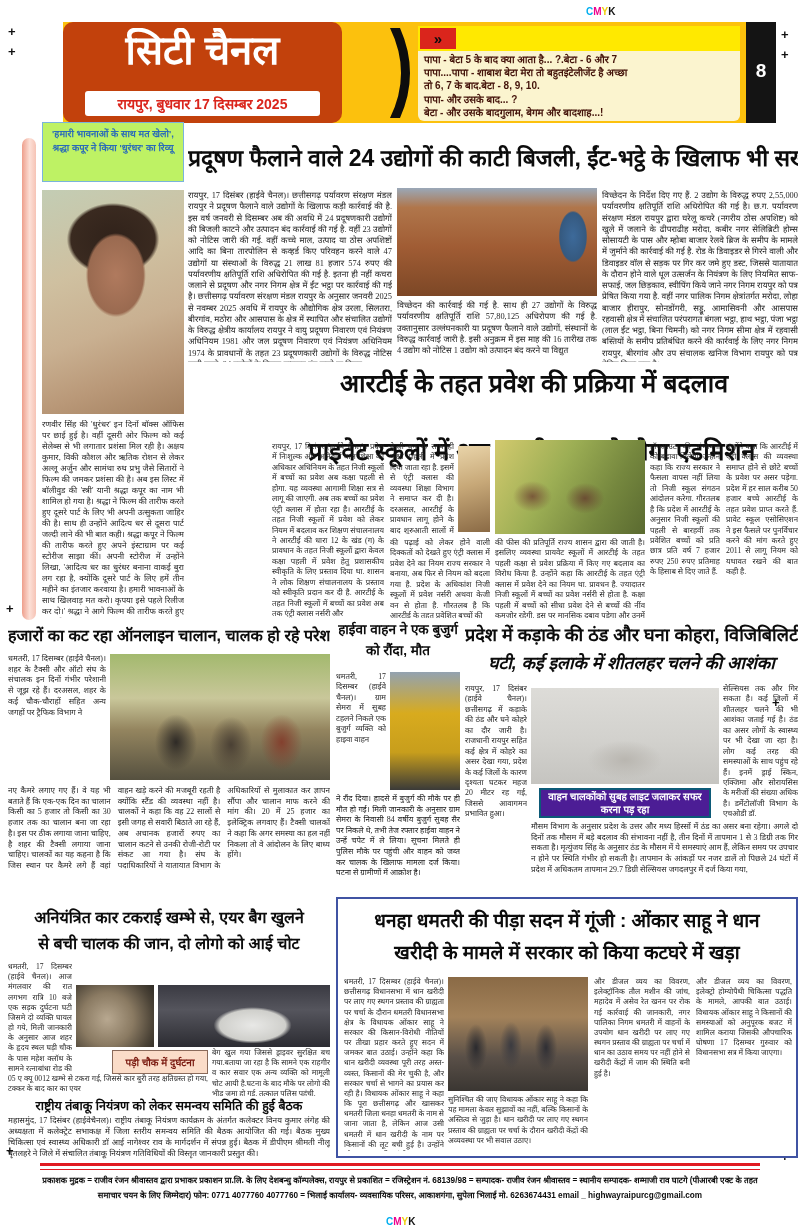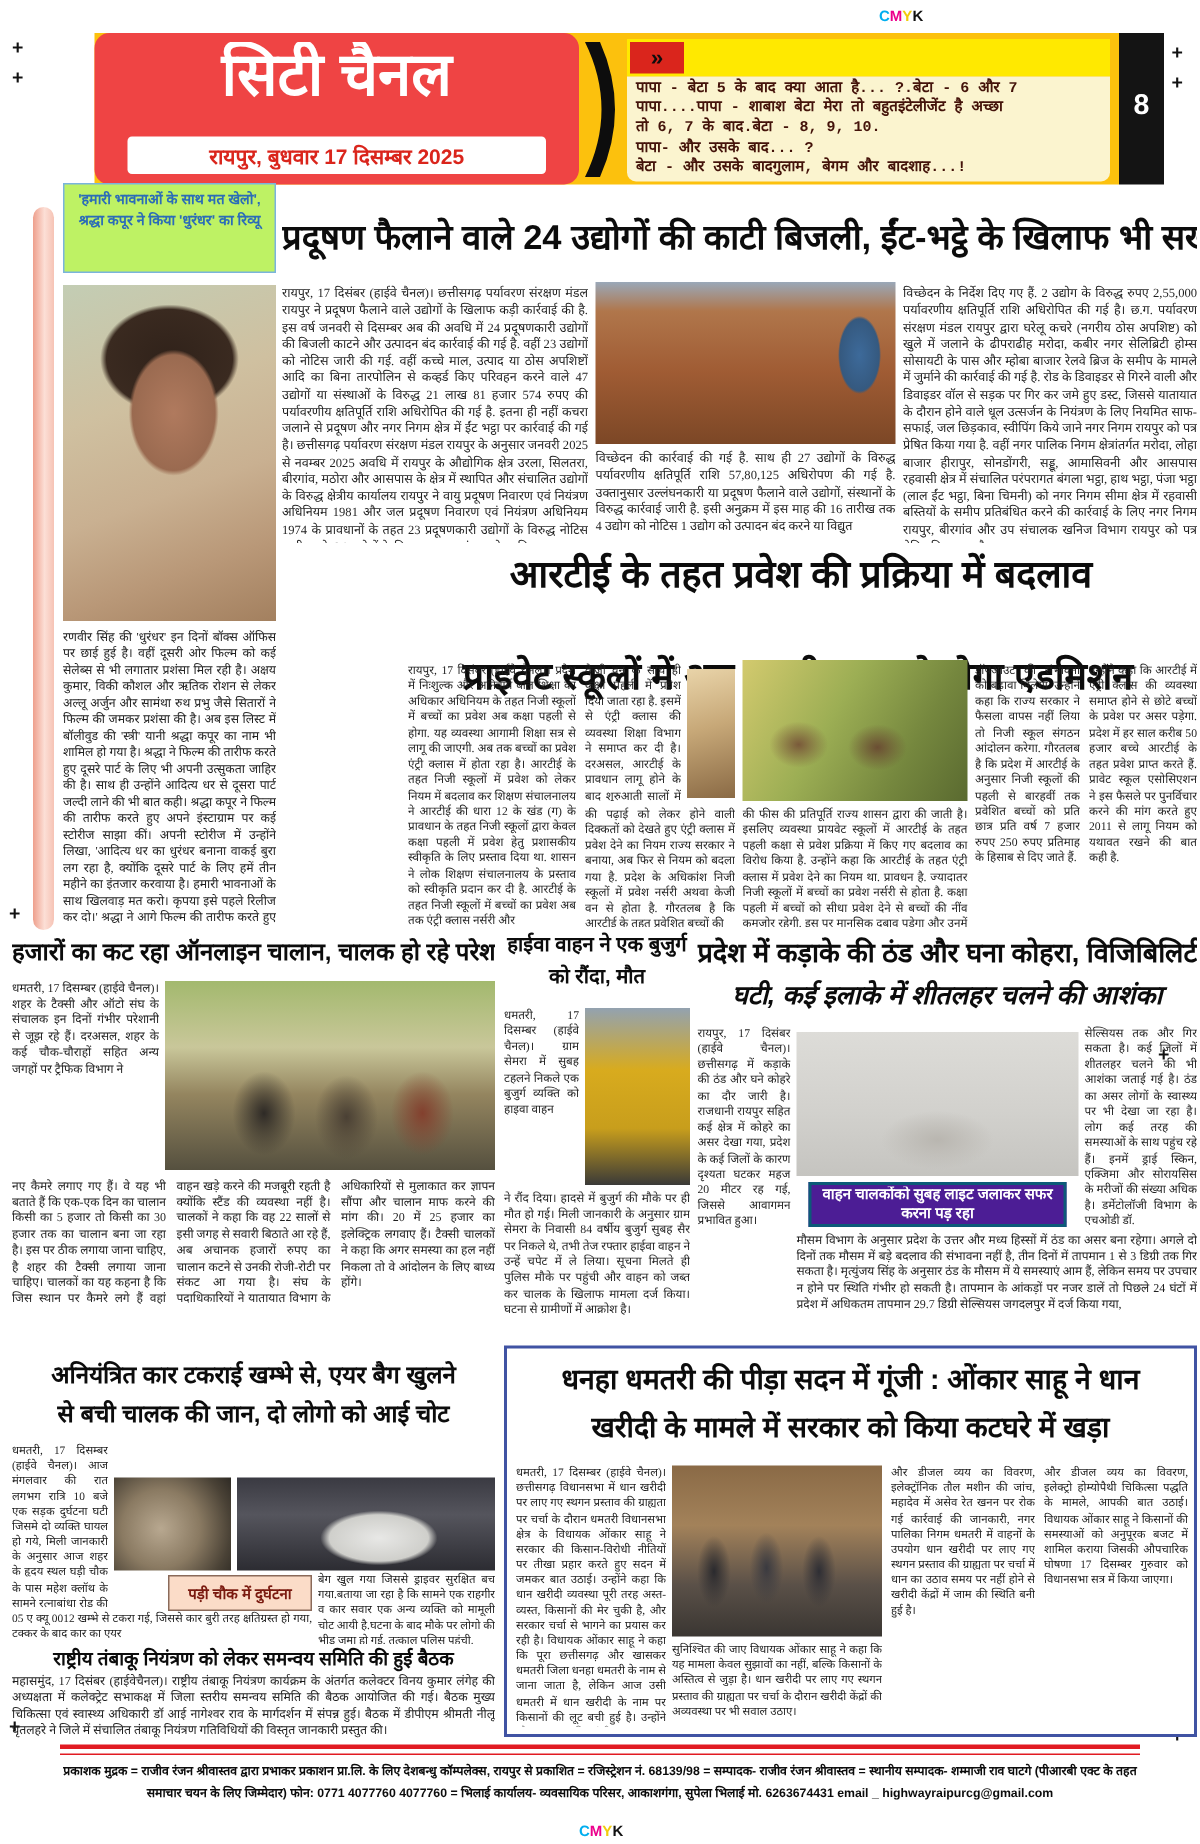--- a/index.html
+++ b/index.html
@@ -35,37 +35,37 @@
 <div class="cropmark" style="left:8px;top:45px;">+</div>
 <div class="cropmark" style="left:781px;top:28px;">+</div>
 <div class="cropmark" style="left:781px;top:48px;">+</div>
 <div class="cropmark" style="left:6px;top:602px;">+</div>
 <div class="cropmark" style="left:772px;top:696px;">+</div>
 <div class="cropmark" style="left:6px;top:1144px;">+</div>
 <div class="cropmark" style="left:781px;top:1150px;">+</div>
 
 <div class="abs" style="left:63px;top:22px;width:683px;height:101px;background:#fcc10d;"></div>
 
-<div class="abs" style="left:63px;top:22px;width:279px;height:101px;background:#ef4444;border-radius:10px;padding-left:44px;">
+<div class="abs" style="left:63px;top:22px;width:279px;height:101px;background:#c2410c;border-radius:10px;">
   <div class="hd" style="left:0;right:0;top:6px;font-size:40px;color:#ffffff;line-height:1.1;">सिटी चैनल</div>
   <div class="abs" style="left:22px;right:22px;bottom:7px;height:25px;background:#ffffff;border-radius:3px;">
     <div class="hd" style="left:0;right:0;top:3px;font-size:14px;color:#da251c;">रायपुर, बुधवार 17 दिसम्बर 2025</div>
   </div>
 </div>
 
 <svg class="abs" style="left:388px;top:28px;" width="26" height="90" viewBox="0 0 26 90">
   <path d="M2,0 Q24,45 2,90 L12,90 Q32,45 12,0 Z" fill="#0d0d0d"></path>
 </svg>
 
 <div class="abs" style="left:418px;top:26px;width:322px;height:95px;">
   <div class="abs" style="left:0;top:0;width:100%;height:25px;background:#ffe900;">
     <span class="abs" style="left:2px;top:2px;width:36px;height:21px;background:#da251c;color:#0d0d0d;font-weight:bold;font-size:15px;text-align:center;line-height:21px;">»</span>
   </div>
   <div class="abs" style="left:0;top:25px;width:100%;height:70px;background:#fbf4cf;border-radius:0 0 6px 6px;
-              font-weight:bold;color:#44130a;font-size:10px;line-height:1.32;padding:2px 6px;box-sizing:border-box;overflow:hidden;font-family:Liberation Mono, monospace;">
+              font-weight:bold;color:#44130a;font-size:10px;line-height:1.32;padding:2px 6px;box-sizing:border-box;overflow:hidden;">
     <div>पापा - बेटा 5 के बाद क्या आता है... ?.बेटा - 6 और 7</div>
     <div>पापा....पापा - शाबाश बेटा मेरा तो बहुतइंटेलीजेंट है अच्छा</div>
     <div>तो 6, 7 के बाद.बेटा - 8, 9, 10.</div>
     <div>पापा- और उसके बाद... ?</div>
     <div>बेटा - और उसके बादगुलाम, बेगम और बादशाह...!</div>
   </div>
 </div>
 
 <div class="abs" style="left:746px;top:22px;width:30px;height:101px;background:#141414;">
   <div class="hd" style="left:0;right:0;top:38px;font-size:19px;color:#ffffff;">8</div>

